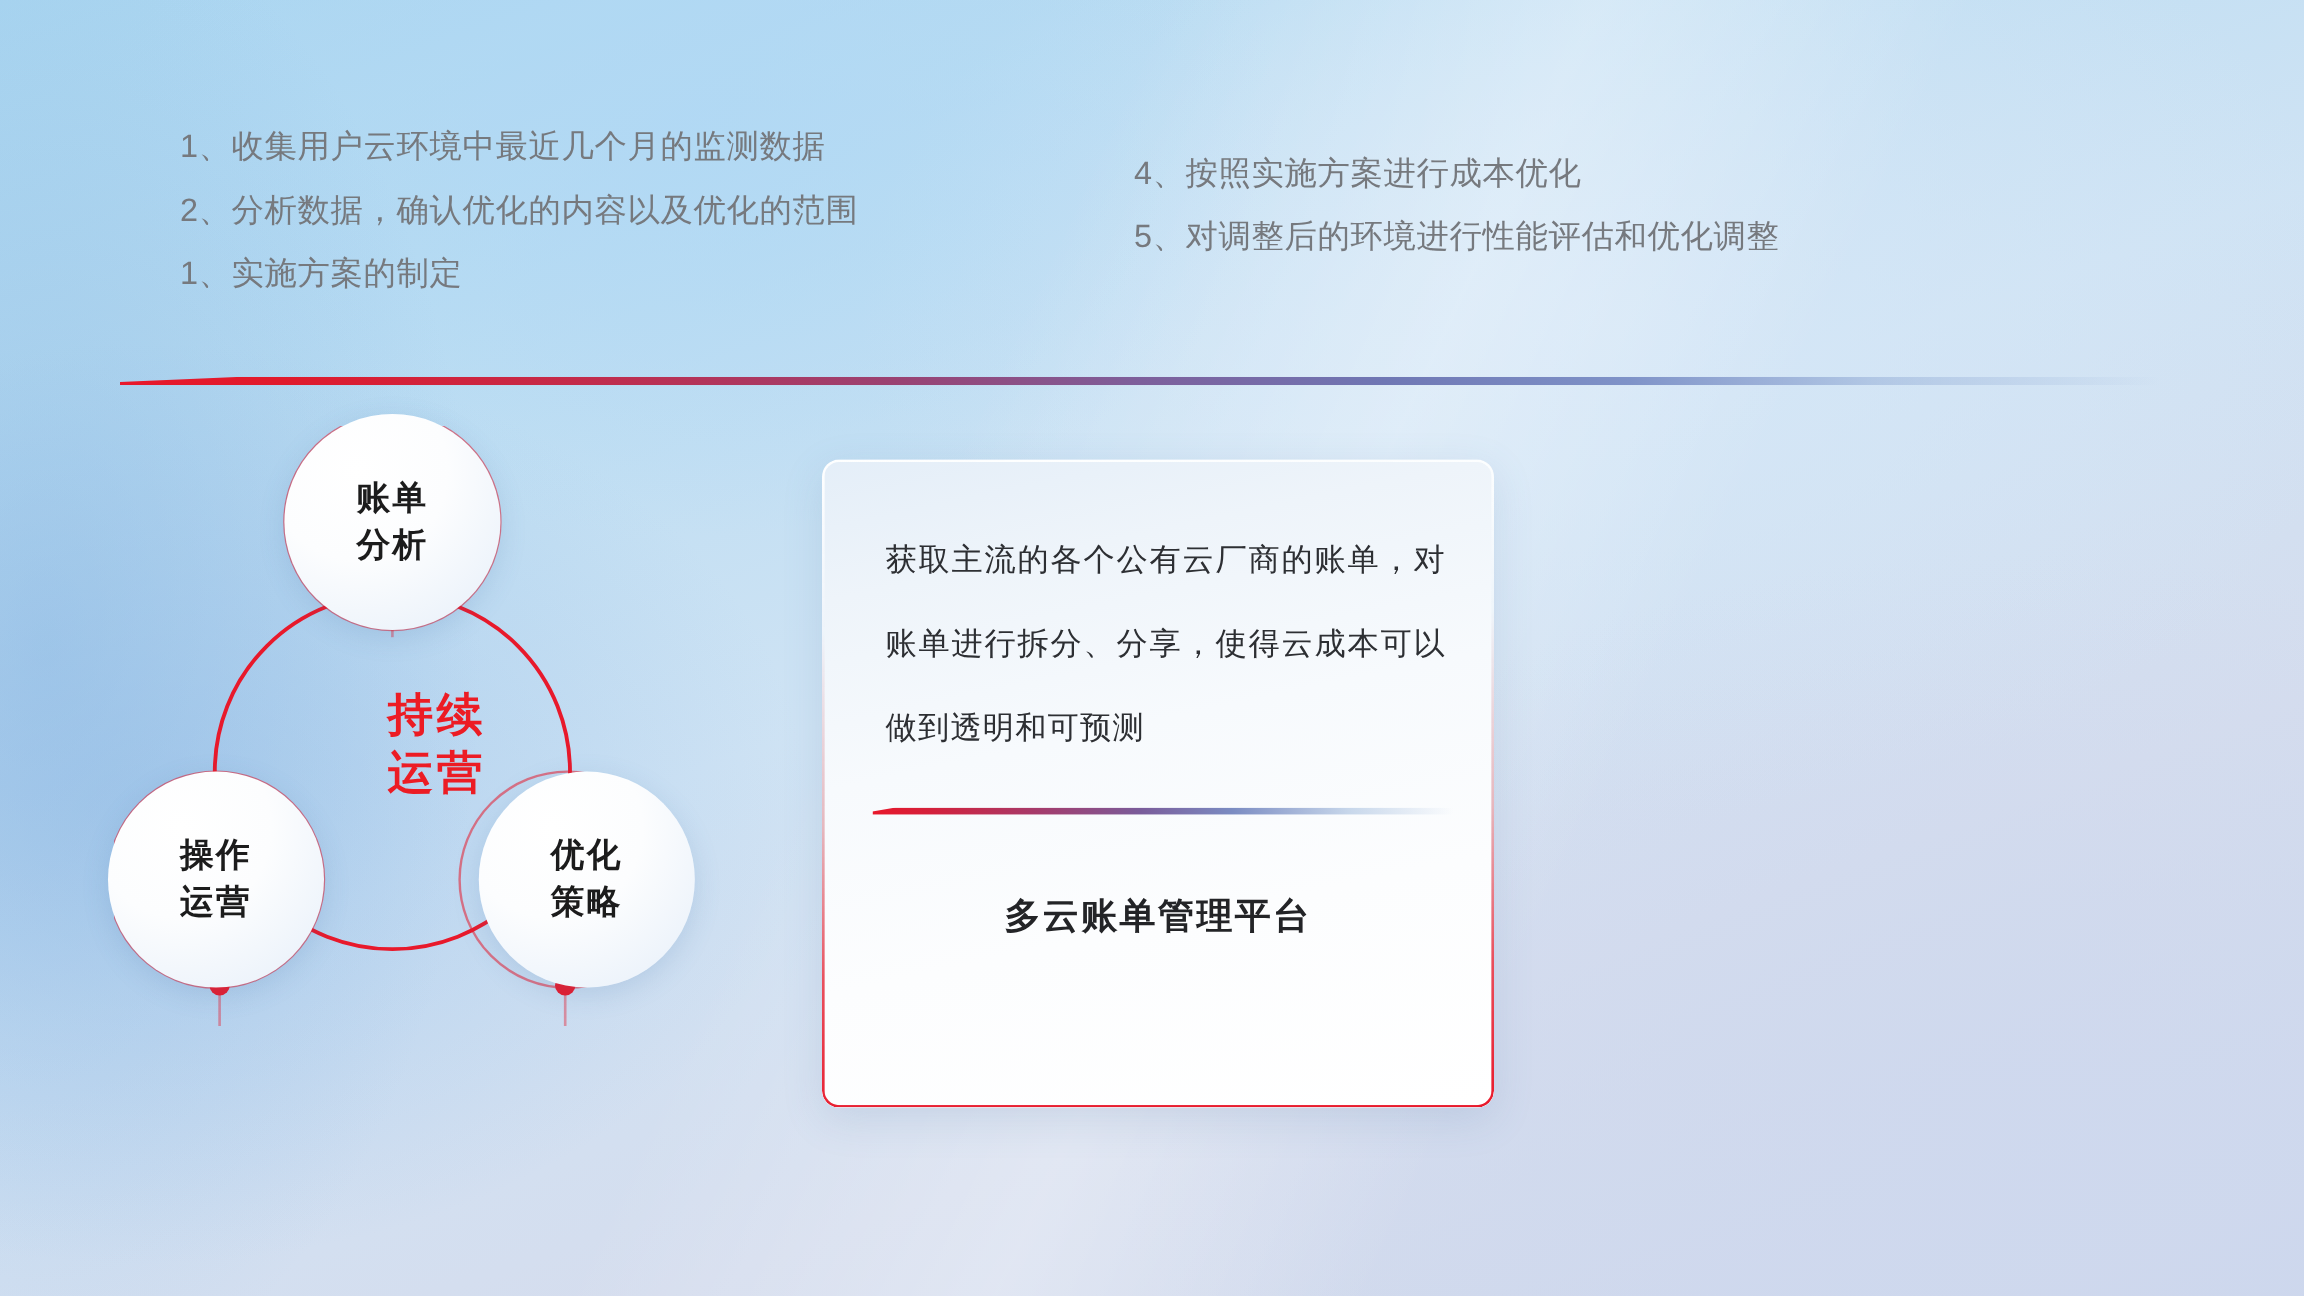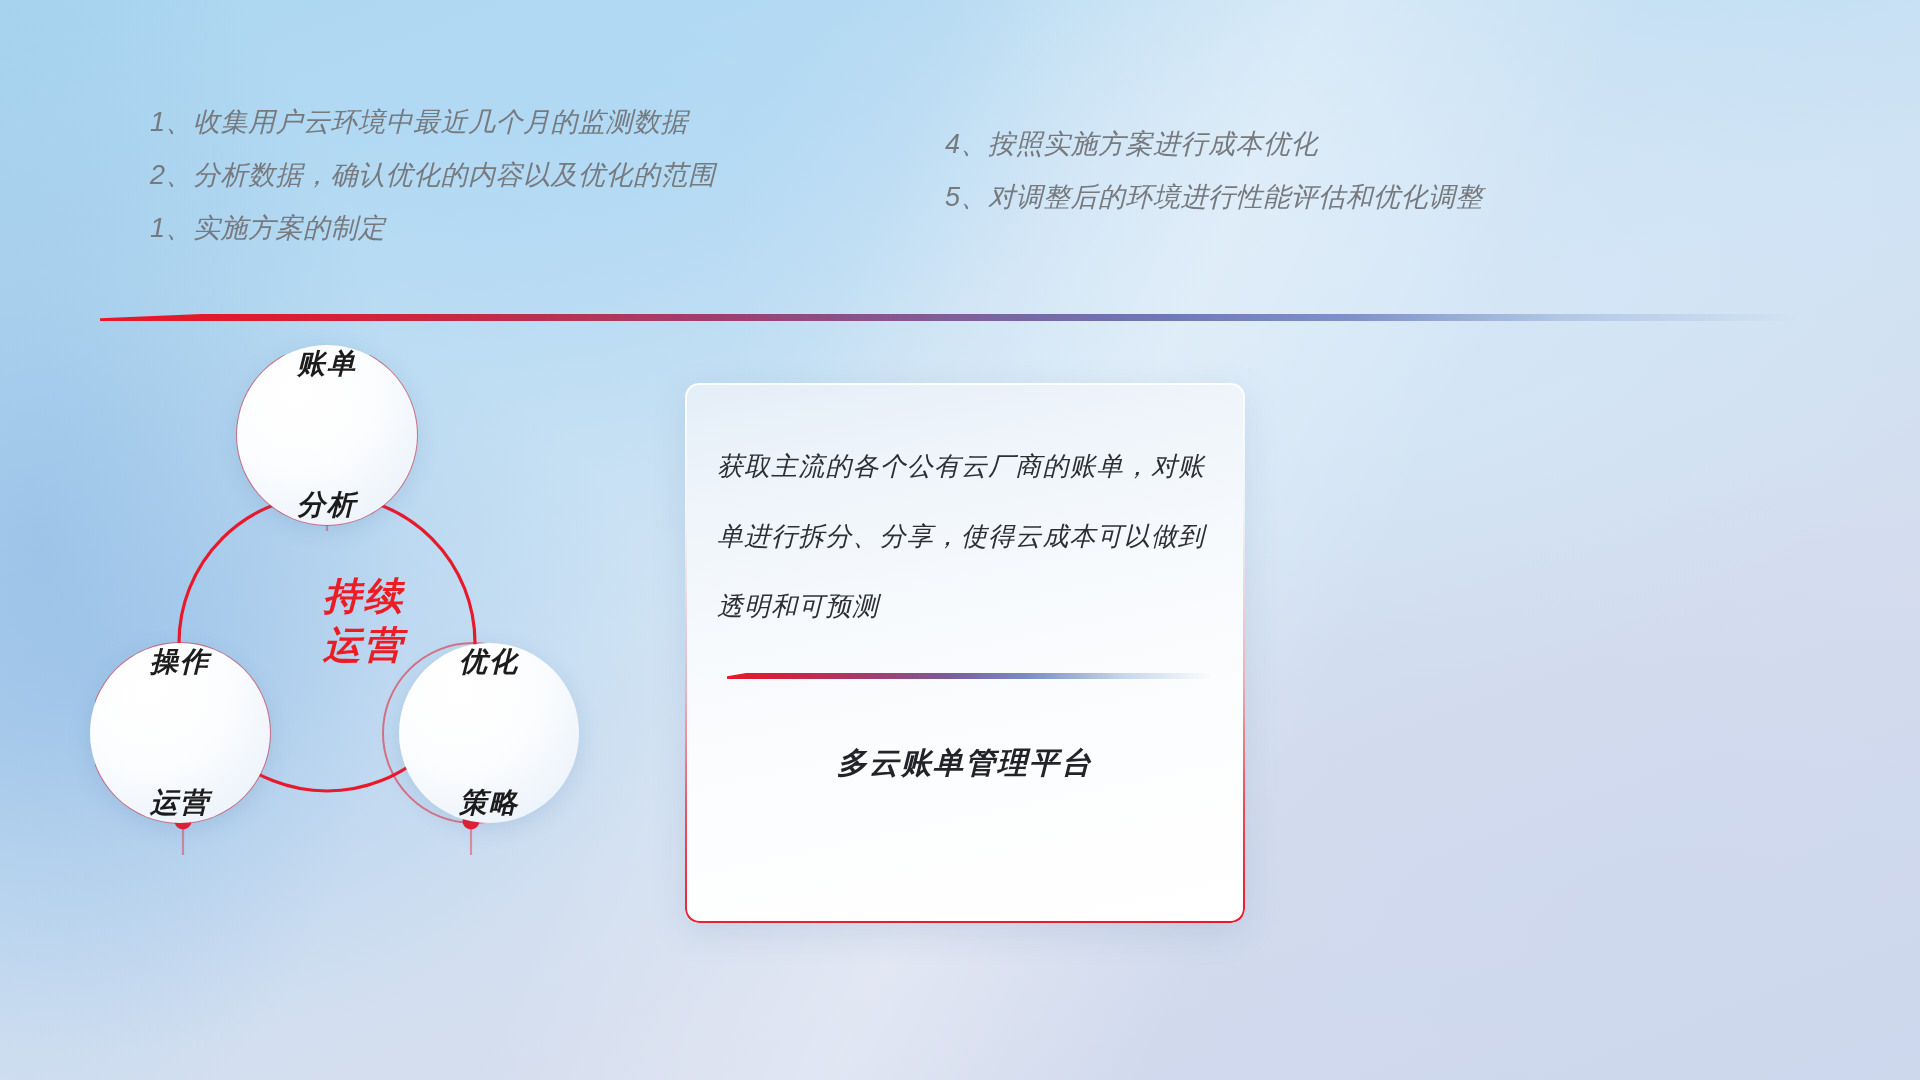--- a/index.html
+++ b/index.html
@@ -14,21 +14,20 @@
   #slide {
     position:relative;
     width:1920px; height:1080px;
     background:
       radial-gradient(ellipse 900px 620px at 6% 62%, rgba(150,190,232,0.55) 0%, rgba(150,190,232,0) 62%),
       radial-gradient(ellipse 760px 520px at 30% 10%, rgba(176,216,245,0.75) 0%, rgba(176,216,245,0) 65%),
       radial-gradient(ellipse 1100px 700px at 88% 88%, rgba(206,216,238,0.85) 0%, rgba(206,216,238,0) 70%),
       radial-gradient(ellipse 900px 600px at 70% 25%, rgba(214,231,247,0.9) 0%, rgba(214,231,247,0) 70%),
       linear-gradient(160deg, #a9d5f0 0%, #b9dcf2 22%, #cfe3f4 48%, #d5ddee 72%, #cdd7ec 100%);
     overflow:hidden;
-    font-style:italic;
   }
   #bg-sheen {
     position:absolute; inset:0;
     background:
       linear-gradient(115deg, rgba(255,255,255,0) 40%, rgba(255,255,255,0.30) 55%, rgba(255,255,255,0) 68%),
       radial-gradient(ellipse 520px 900px at 2% 50%, rgba(120,170,220,0.35) 0%, rgba(120,170,220,0) 70%);
     pointer-events:none;
   }
 
   
@@ -67,21 +66,21 @@
   }
   #venn svg { position:absolute; inset:0; }
 
   .bubble {
     position:absolute;
     border-radius:50%;
     background:
       radial-gradient(circle at 34% 26%, #ffffff 0%, #fcfdfe 42%, #eef4fb 78%, #e3edf8 100%);
     box-shadow:0 6px 22px rgba(80,120,170,0.18);
     display:flex; flex-direction:column;
-    align-items:center; justify-content:space-between;
+    align-items:center; justify-content:center;
     color:#1c1c1c;
     font-size:28px;
     font-weight:700;
     line-height:1.38;
     letter-spacing:2px;
     text-align:center;
   }
   #bubble-top    { left:142px; top:-10px;  width:180px; height:180px; }
   #bubble-left   { left:-5px;  top:288px;  width:180px; height:180px; }
   #bubble-right  { left:304px; top:288px;  width:180px; height:180px; }
@@ -121,21 +120,21 @@
     -webkit-mask:linear-gradient(#000 0 0) content-box, linear-gradient(#000 0 0);
     -webkit-mask-composite:xor;
             mask-composite:exclude;
     pointer-events:none;
   }
   #card-1 { left:685px; }
   #card-2 { left:1292px; }
 
   .card-body {
     position:absolute;
-    left:32px; right:40px; top:48px;
+    left:53px; right:40px; top:48px;
     font-size:26px;
     line-height:70px;
     color:#2d2f33;
     letter-spacing:1px;
     text-align:justify;
     text-align-last:left;
   }
   .card-rule {
     position:absolute;
     left:42px; right:34px;

